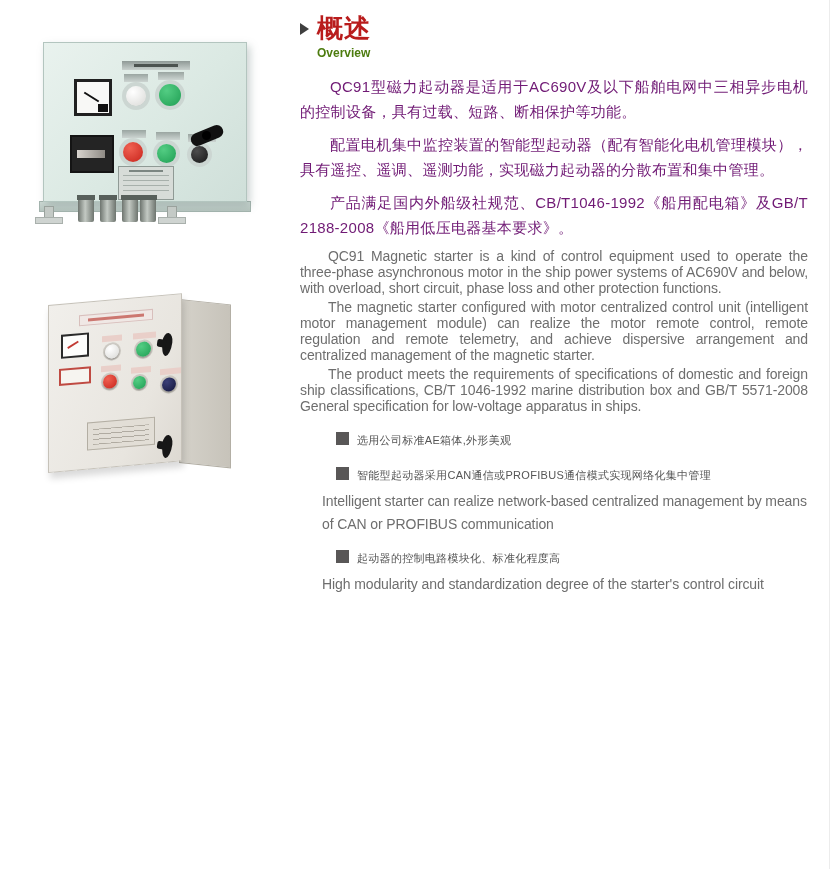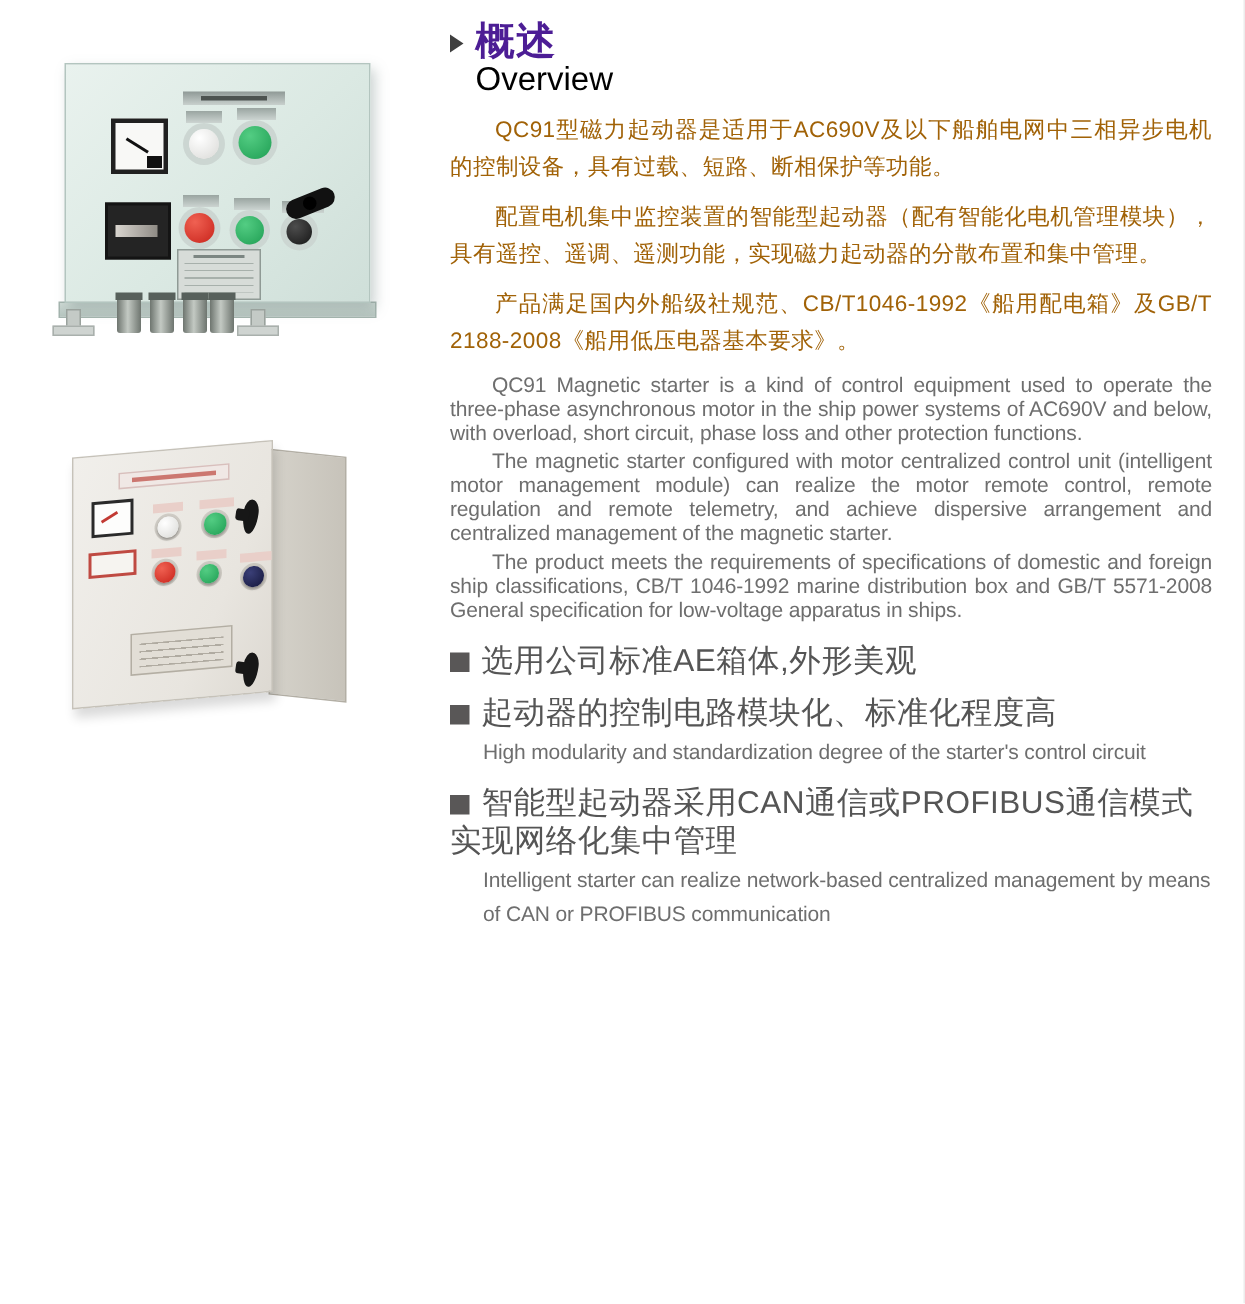--- a/index.html
+++ b/index.html
@@ -6,31 +6,31 @@
   .page{
     position:relative;width:830px;height:869px;background:#ffffff;overflow:hidden;
     font-family:"Liberation Sans","DejaVu Sans",sans-serif;
     border-right:1px solid #ececec;box-sizing:border-box;
   }
   
   .right-col{position:absolute;left:300px;top:14px;width:508px;}
   .sec-header{display:flex;margin:0 0 12px 0;}
   .tri{width:0;height:0;border-left:9px solid #3f3f3f;border-top:6px solid transparent;
        border-bottom:6px solid transparent;margin:9px 8px 0 0;flex:none;}
-  .h-cn{font-size:26px;line-height:28px;font-weight:bold;color:#4c1d95;margin:0;letter-spacing:1px;font-family:Liberation Serif, serif;}
-  .h-en{font-size:22px;line-height:18px;color:#000000;margin:2px 0 0 0;font-weight:normal;}
-  .cn-para{font-size:15px;line-height:25px;color:#a16207;margin:0 0 8px 0;
+  .h-cn{font-size:26px;line-height:28px;font-weight:bold;color:#b91c1c;margin:0;letter-spacing:1px;}
+  .h-en{font-size:12px;line-height:18px;color:#4d7c0f;margin:2px 0 0 0;font-weight:bold;}
+  .cn-para{font-size:15px;line-height:25px;color:#701a75;margin:0 0 8px 0;
            text-align:justify;text-indent:2em;letter-spacing:.3px;}
   .en-para{font-size:14px;line-height:16px;color:#6e6e6e;margin:0 0 3px 0;
            text-align:justify;text-indent:2em;letter-spacing:-.1px;}
   .en-block{margin-top:6px;}
   .features{margin-top:14px;}
   .feat-list{list-style:none;margin:8px 0 0 0;padding:0;}
   .feat-item{margin:0 0 10px 0;}
-  .feat-cn{font-size:21px;line-height:25px;color:#555555;letter-spacing:.3px;}
+  .feat-cn{font-size:11px;line-height:25px;color:#555555;letter-spacing:.3px;margin-left:36px;}
   .bullet{display:inline-block;width:13px;height:13px;background:#595757;
           margin-right:8px;vertical-align:-1px;}
   .feat-en{font-size:14px;line-height:23px;color:#6e6e6e;margin:2px 0 0 22px;
            text-align:left;letter-spacing:-.1px;}
   
   .photo1{position:absolute;left:33px;top:38px;width:225px;height:205px;}
   .p1-body{position:absolute;left:10px;top:4px;width:202px;height:158px;
     background:linear-gradient(135deg,#e9f2ee 0%,#dbe9e3 55%,#cfdfd9 100%);
     border:1px solid #b3c5bf;box-shadow:3px 4px 8px rgba(110,130,125,.35);}
   .p1-base{position:absolute;left:6px;top:163px;width:210px;height:9px;
@@ -180,24 +180,24 @@
         <p class="en-para">The product meets the requirements of specifications of domestic and foreign ship classifications, CB/T 1046-1992 marine distribution box and GB/T 5571-2008 General specification for low-voltage apparatus in ships.</p>
       </div>
     </section>
 
     <section class="features">
       <ul class="feat-list">
         <li class="feat-item">
           <div class="feat-cn"><span class="bullet"></span><span>选用公司标准AE箱体,外形美观</span></div>
         </li>
         <li class="feat-item">
+          <div class="feat-cn"><span class="bullet"></span><span>智能型起动器采用CAN通信或PROFIBUS通信模式实现网络化集中管理</span></div>
+          <div class="feat-en">Intelligent starter can realize network-based centralized management by means of CAN or PROFIBUS communication</div>
+        </li>
+        <li class="feat-item">
           <div class="feat-cn"><span class="bullet"></span><span>起动器的控制电路模块化、标准化程度高</span></div>
           <div class="feat-en">High modularity and standardization degree of the starter's control circuit</div>
         </li>
-        <li class="feat-item">
-          <div class="feat-cn"><span class="bullet"></span><span>智能型起动器采用CAN通信或PROFIBUS通信模式实现网络化集中管理</span></div>
-          <div class="feat-en">Intelligent starter can realize network-based centralized management by means of CAN or PROFIBUS communication</div>
-        </li>
       </ul>
     </section>
 
   </div>
 </div>
 
 </body></html>

